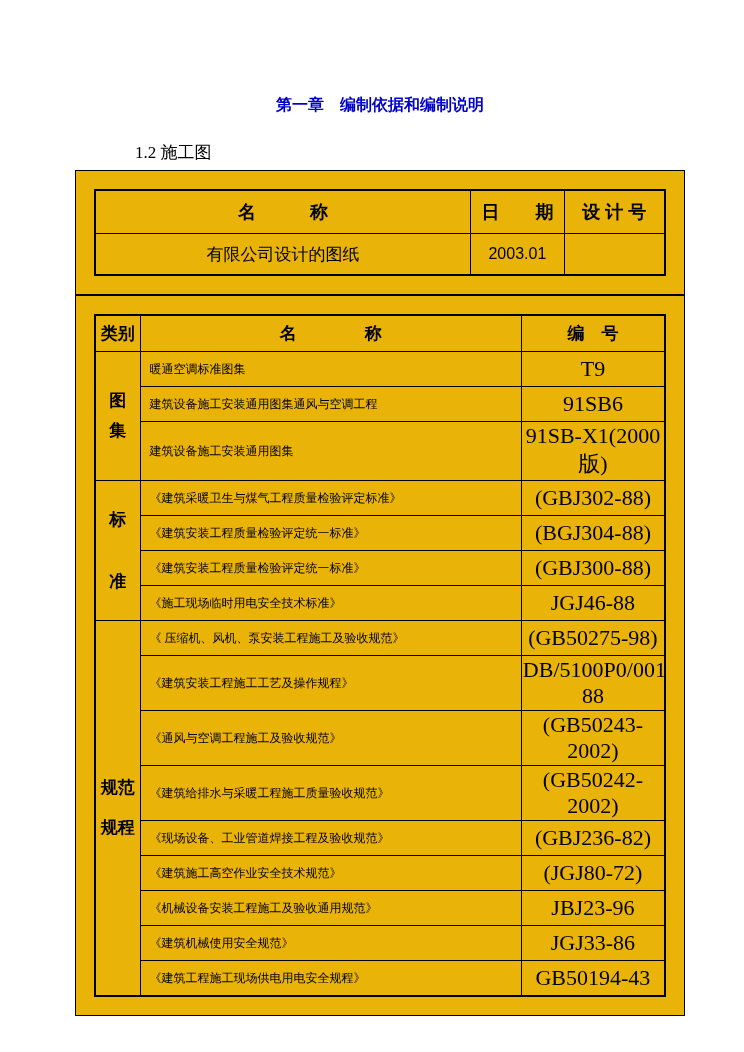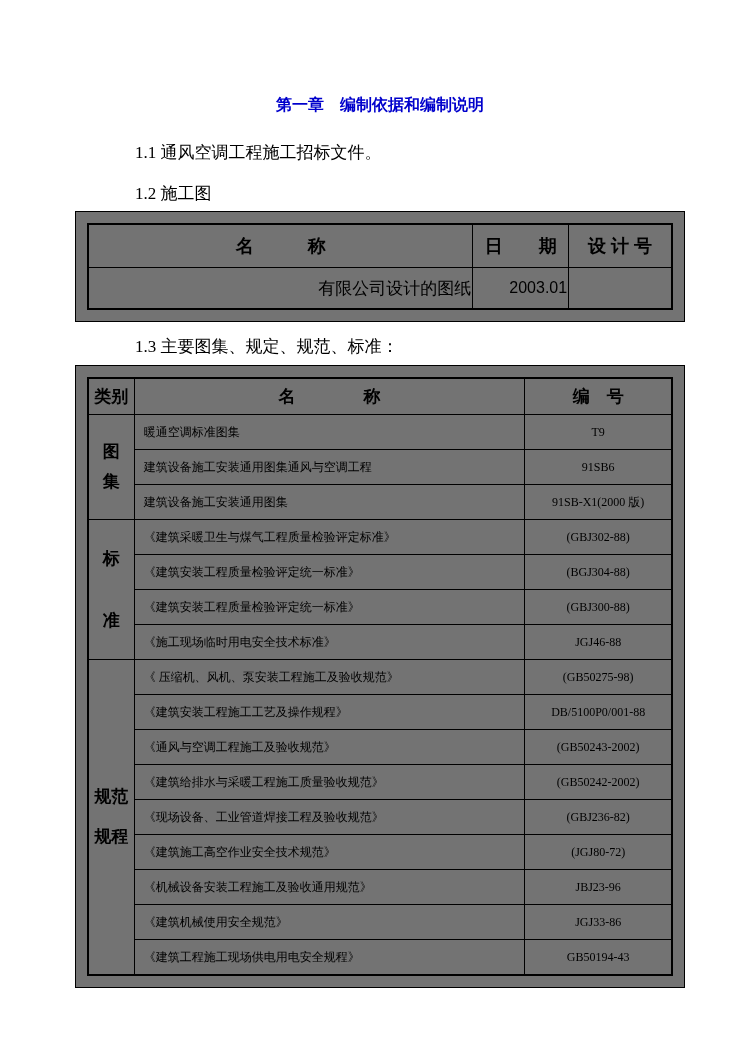--- a/index.html
+++ b/index.html
@@ -11,62 +11,61 @@
   .heading{
     font-family:"Liberation Sans","DejaVu Sans",sans-serif;
     font-weight:bold;text-align:center;color:var(--accent,#0000CC);
   }
   .h-title{font-size:20px;line-height:22px;margin:0 0 21px 0;}
   .h-chapter{font-size:16px;line-height:22px;margin:0 0 25px 0;}
   .h-section{font-size:19px;line-height:22px;margin:0 0 16px 0;}
   .para{font-size:17px;line-height:23px;margin:0 0 18px 0;padding-left:60px;}
   .mb-sm{margin-bottom:6px;}
   .mt-md{margin-top:13px;margin-bottom:7px;}
-  .tbl-outer{border:1px solid #000;padding:11px;background:#737373;}
+  .tbl-outer{border:1px solid #000;padding:18px;background:#eab308;}
   table.tbl{
     width:100%;border-collapse:collapse;table-layout:fixed;
     border:2px solid #000;
   }
   .tbl th,.tbl td{border:1px solid #000;overflow:hidden;}
   .tbl th{
     font-family:"Liberation Sans","DejaVu Sans",sans-serif;
     font-weight:bold;text-align:center;
   }
   
   .t1 col.c-name{width:65.9%;}
   .t1 col.c-date{width:16.4%;}
   .t1 col.c-no{width:17.7%;}
   .t1 th{height:40px;font-size:18px;}
-  .t1 td{height:38px;text-align:right;font-size:17px;}
+  .t1 td{height:38px;text-align:center;font-size:17px;}
   .t1 td.date{font-family:"Liberation Sans","DejaVu Sans",sans-serif;font-size:16px;}
   
   .t2 col.c-cat{width:7.9%;}
   .t2 col.c-name{width:66.9%;}
   .t2 col.c-code{width:25.2%;}
   .t2 th{height:33px;font-size:17px;}
   .t2 td{height:32px;font-size:12px;}
   .t2 td.name{text-align:left;padding:0 4px 0 9px;}
-  .t2 td.code{text-align:center;font-size:12px;}
+  .t2 td.code{text-align:center;font-size:22px;}
   .t2 td.cat{
     text-align:center;font-weight:bold;vertical-align:middle;
     font-family:"Liberation Sans","DejaVu Sans",sans-serif;font-size:17px;
   }
   .cat .line{display:block;}
   .cat-g0 .line{line-height:30px;}
   .cat-g1 .line{line-height:62px;}
   .cat-g2 .line{line-height:40px;}
 </style>
 </head>
 <body>
 
 <main class="page">
 
   <h2 class="heading h-chapter">第一章　编制依据和编制说明</h2>
 
-  <p class="para">1.1 通风空调工程施工招标文件。</p>
   <p class="para mb-sm">1.2 施工图</p>
 
   <div class="tbl-outer">
     <table class="tbl t1">
       <colgroup>
           <col class="c-name">
           <col class="c-date">
           <col class="c-no">
         </colgroup>
       <thead>
@@ -79,21 +78,20 @@
       <tbody>
         <tr>
           <td>有限公司设计的图纸</td>
           <td class="date">2003.01</td>
           <td></td>
         </tr>
       </tbody>
     </table>
   </div>
 
-  <p class="para mt-md">1.3 主要图集、规定、规范、标准：</p>
 
   <div class="tbl-outer">
     <table class="tbl t2">
       <colgroup>
           <col class="c-cat">
           <col class="c-name">
           <col class="c-code">
         </colgroup>
       <thead>
         <tr>

